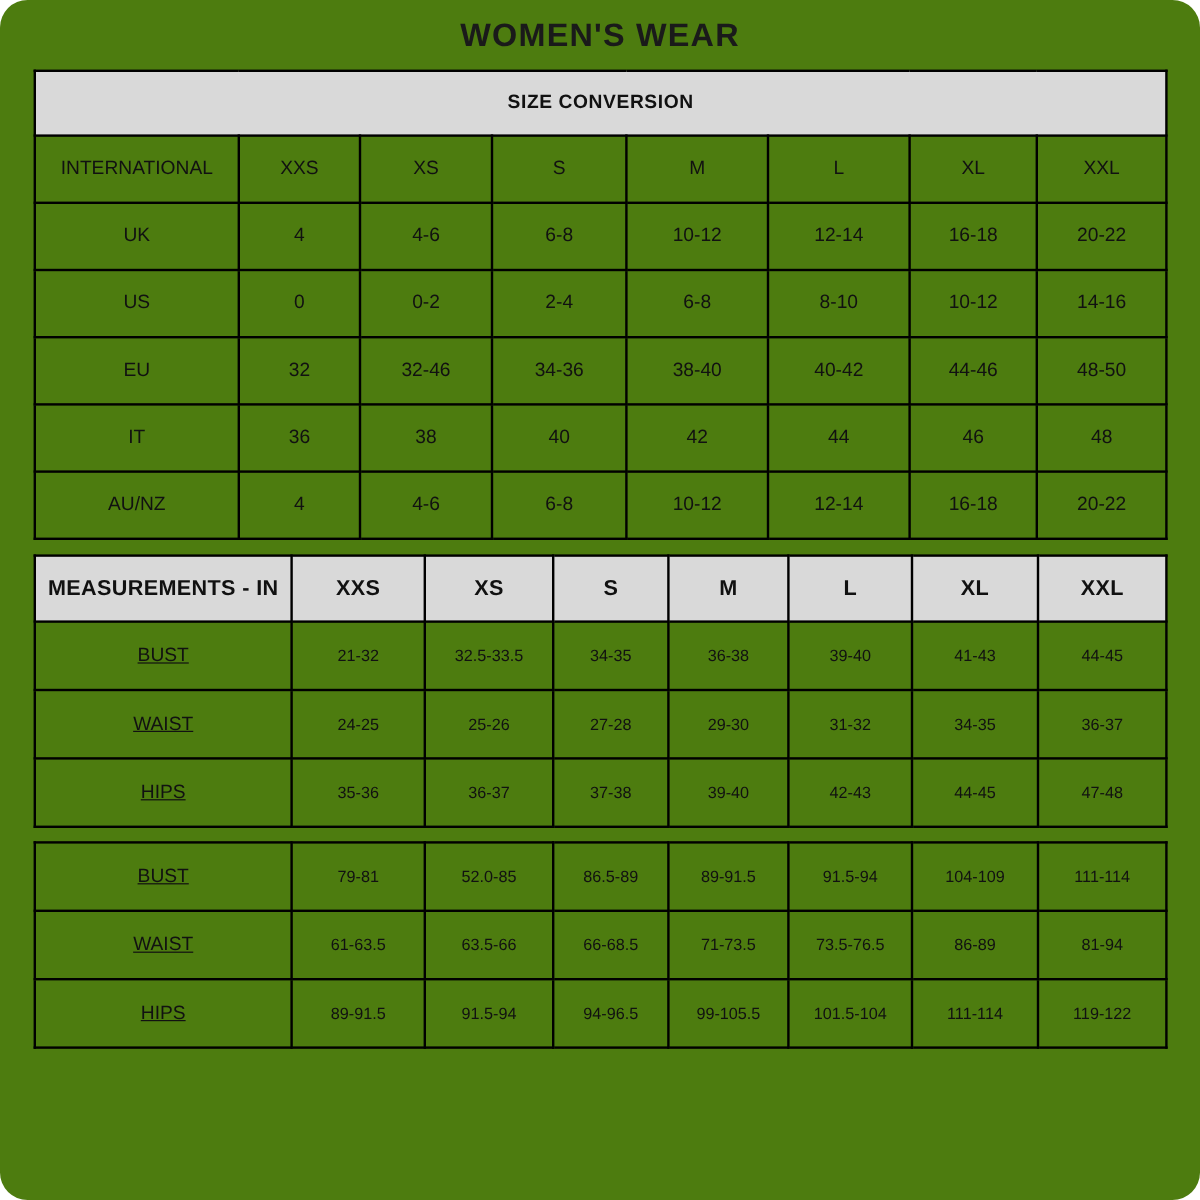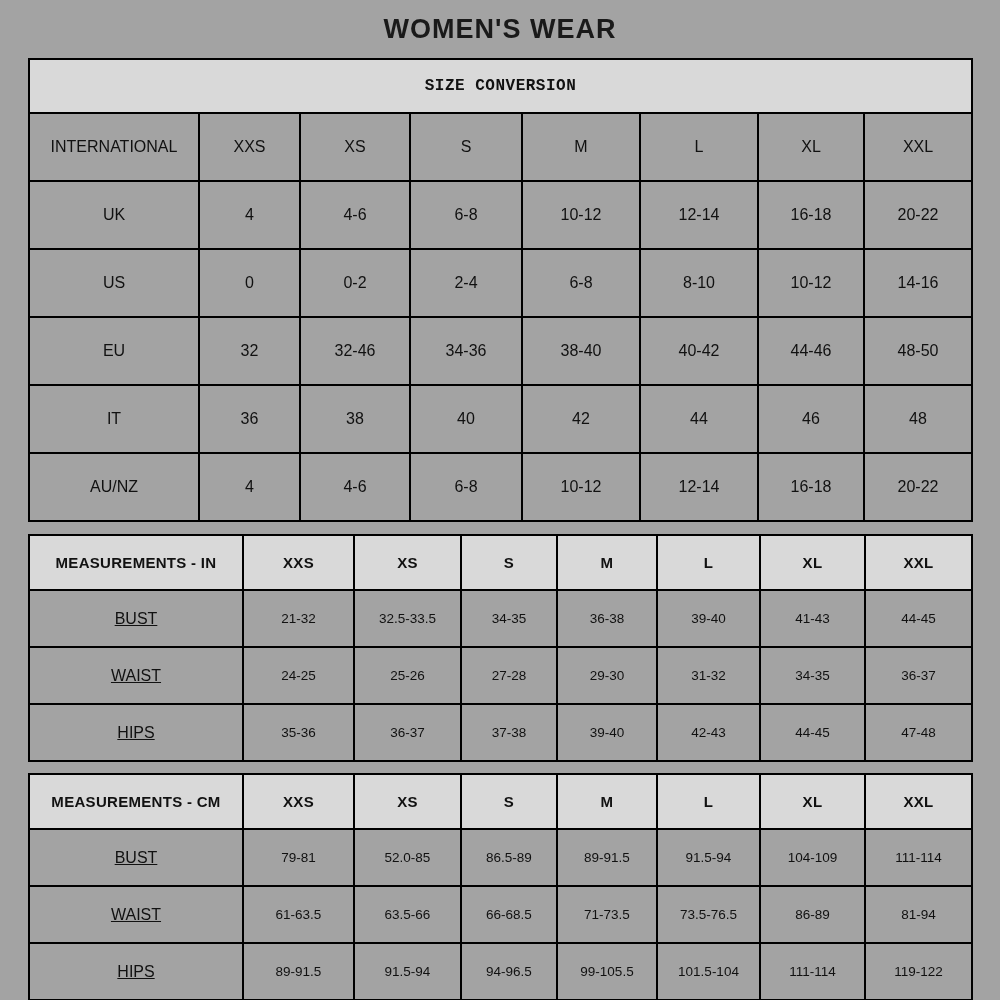--- a/index.html
+++ b/index.html
@@ -1,24 +1,25 @@
 <!DOCTYPE html>
 <html><head>
 <meta charset="utf-8">
 <style>
   * { margin: 0; padding: 0; box-sizing: border-box; }
   html, body { background: #ffffff; }
   .page {
     width: 1000px;
     height: 1000px;
-    background: #a3a3a3;
+    background: #4d7c0f;
     font-family: "Liberation Sans", sans-serif;
     color: #111111;
     padding-top: 14px;
     overflow: hidden;
+    border-radius: 23px;
   }
   .title {
     text-align: center;
     font-size: 27px;
     font-weight: 700;
     letter-spacing: 1px;
     color: #1a1a1a;
     line-height: 30px;
     margin-bottom: 14px;
   }
@@ -30,36 +31,36 @@
   }
   td {
     border: 2px solid #000000;
     text-align: center;
     vertical-align: middle;
     color: #111111;
   }
   
   .t1 { margin-bottom: 12px; }
   .t1 td { font-size: 16px; }
-  .t1 tr { height: 68px; }
-  .t1 tr.band { height: 54px; font-family: Liberation Mono, monospace; }
+  .t1 tr { height: 56px; }
+  .t1 tr.band { height: 54px; }
   .band-cell {
     background: #d9d9d9;
     font-weight: 700;
     font-size: 15px;
     letter-spacing: 0.5px;
   }
   
   .tm { margin-bottom: 11px; }
   .tm tr { height: 57px; }
   .tm tr.head { height: 55px; }
   .tm tr.head td {
     background: #d9d9d9;
     font-weight: 700;
-    font-size: 15px;
+    font-size: 18px;
     letter-spacing: 0.3px;
   }
   .tm td.lbl { font-size: 16px; text-decoration: underline; }
   .tm td.val { font-size: 13.5px; }
 </style>
 </head>
 <body>
 
 <div class="page">
 
@@ -203,30 +204,20 @@
       <col style="width:214px">
         <col style="width:111px">
         <col style="width:107px">
         <col style="width:96px">
       <col style="width:100px">
         <col style="width:103px">
         <col style="width:105px">
         <col style="width:107px">
     </colgroup>
     <tbody>
-        <tr class="head">
-      <td>MEASUREMENTS - CM</td>
-      <td>XXS</td>
-      <td>XS</td>
-      <td>S</td>
-      <td>M</td>
-      <td>L</td>
-      <td>XL</td>
-      <td>XXL</td>
-    </tr>
     <tr>
       <td class="lbl">BUST</td>
       <td class="val">79-81</td>
       <td class="val">52.0-85</td>
       <td class="val">86.5-89</td>
       <td class="val">89-91.5</td>
       <td class="val">91.5-94</td>
       <td class="val">104-109</td>
       <td class="val">111-114</td>
     </tr>

